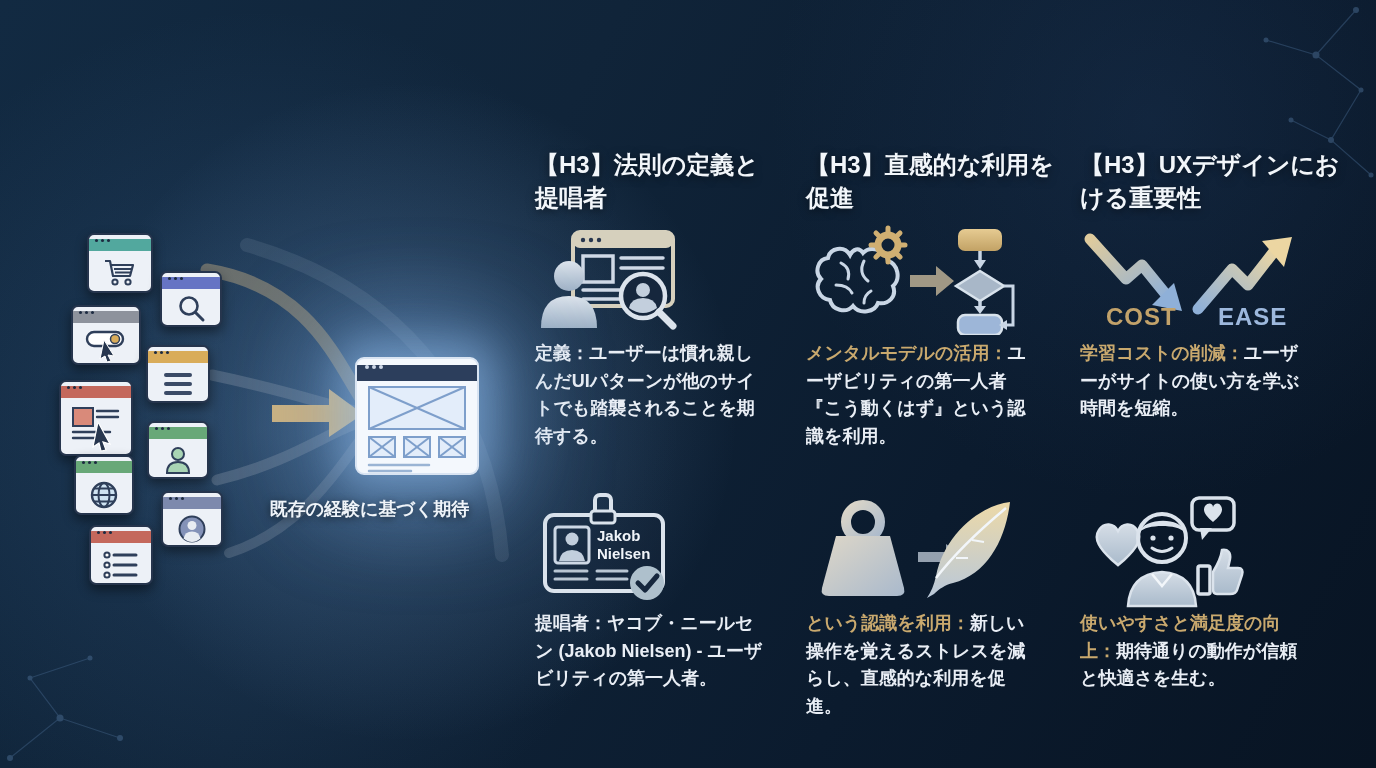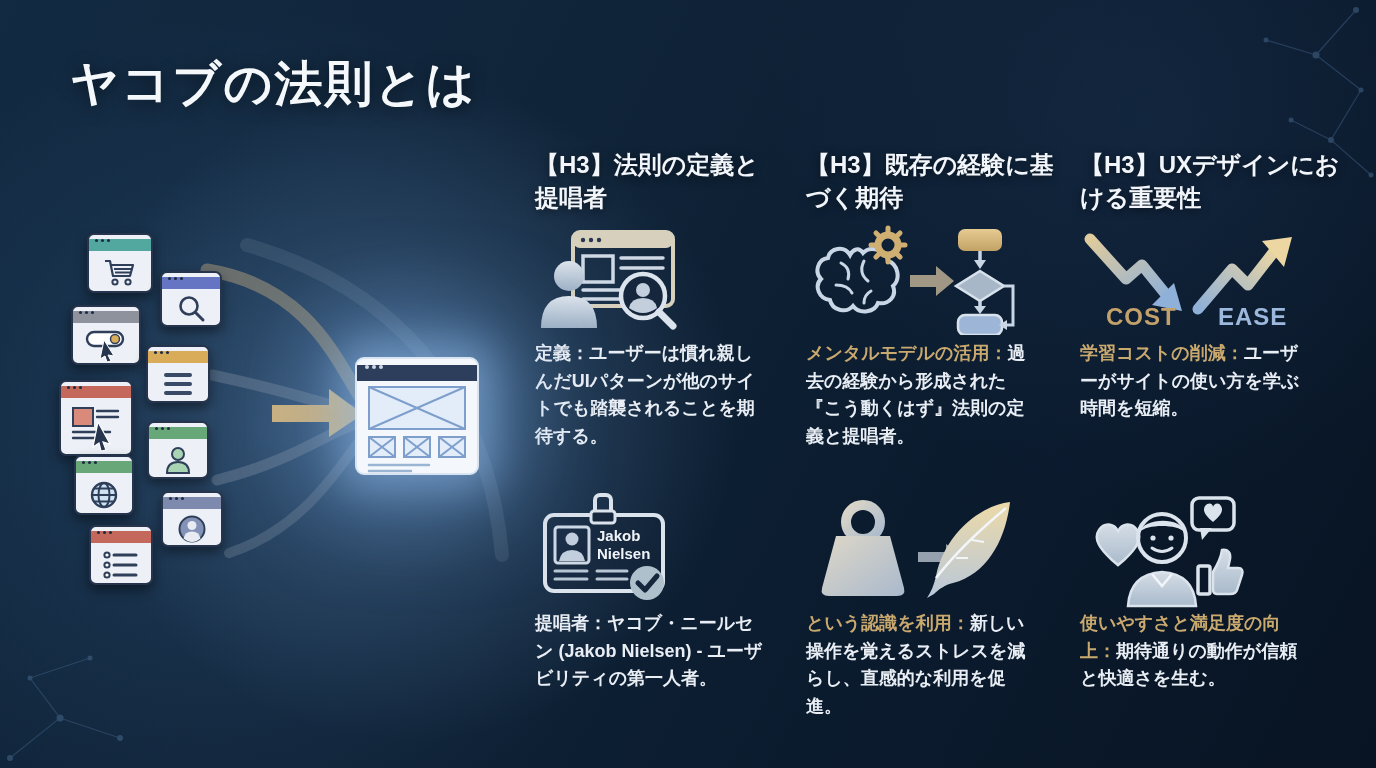--- a/index.html
+++ b/index.html
@@ -75,21 +75,20 @@
     </g>
     <g fill="#4a6c92">
         <circle cx="10" cy="170" r="3"></circle>
         <circle cx="60" cy="130" r="3.5"></circle>
         <circle cx="30" cy="90" r="2.5"></circle>
         <circle cx="90" cy="70" r="2.5"></circle>
         <circle cx="120" cy="150" r="3"></circle>
       </g>
   </svg>
 
-  <div class="title">ヤコブの法則とは</div>
 
   <div class="illu">
     <svg class="streams" width="460" height="400">
       <g fill="none" stroke-linecap="round">
         <path d="M150 45 C255 62 282 142 306 176" stroke="#c0ab82" stroke-width="13" opacity="0.45"></path>
         <path d="M155 150 C232 166 272 181 306 188" stroke="#8a97a8" stroke-width="11" opacity="0.35"></path>
         <path d="M160 255 C237 236 272 206 306 196" stroke="#8a97a8" stroke-width="11" opacity="0.35"></path>
         <path d="M172 328 C252 302 288 232 310 206" stroke="#8a97a8" stroke-width="10" opacity="0.3"></path>
         <path d="M190 20 C330 60 430 160 445 330" stroke="#b8c5d4" stroke-width="14" opacity="0.12"></path>
       </g>
@@ -229,20 +228,21 @@
             <line x1="80" y1="54" x2="106" y2="74"></line>
             <line x1="106" y1="54" x2="80" y2="74"></line>
         </g>
         <g stroke="#9ab4d4" stroke-width="2.5" stroke-linecap="round">
             <line x1="10" y1="82" x2="70" y2="82"></line>
             <line x1="10" y1="88" x2="52" y2="88"></line>
           </g>
       </svg>
     </div>
 
+    <div class="illu-caption">既存の経験に基づく期待</div>
   </div>
 
   <div class="col col1">
     <div class="col-heading">【H3】法則の定義と提唱者</div>
 
     <div class="icon-box icon1">
       <svg width="150" height="110" viewBox="0 0 150 110">
         <defs>
             <linearGradient id="g-steel1" x1="0" y1="0" x2="0" y2="1">
               <stop offset="0" stop-color="#dde4ec"></stop>
@@ -296,21 +296,21 @@
         <path d="M103 90 L110 97 L122 83" stroke="#16273d" stroke-width="5" fill="none" stroke-linecap="round" stroke-linejoin="round"></path>
       </svg>
     </div>
 
     <div class="tblock t2">
       <span class="lead" data-accent="white">提唱者：</span><span>ヤコブ・ニールセン (Jakob Nielsen) - ユーザビリティの第一人者。</span>
     </div>
   </div>
 
   <div class="col col2">
-    <div class="col-heading">【H3】既存の経験に基づく期待</div>
+    <div class="col-heading">【H3】直感的な利用を促進</div>
 
     <div class="icon-box icon1">
       <svg width="210" height="112" viewBox="0 0 210 112">
         <defs>
             <linearGradient id="g-gold1" x1="0" y1="0" x2="0" y2="1">
               <stop offset="0" stop-color="#e6cb92"></stop>
               <stop offset="1" stop-color="#c2a265"></stop>
             </linearGradient>
           </defs>
         <path d="M44 32 C38 22 24 25 22 35 C12 36 8 49 15 56 C8 63 13 76 24 77 C26 87 40 91 47 83 C54 92 69 89 72 80 C83 82 91 73 87 63 C95 56 92 41 82 38 C81 27 64 22 57 30 C53 24 47 26 44 32 Z" fill="none" stroke="#c9d6e5" stroke-width="4"></path>
@@ -333,21 +333,21 @@
         <polygon points="174,48 198,63 174,78 150,63" fill="#a8b7c8" stroke="#d8e2ec" stroke-width="2.5"></polygon>
         <line x1="174" y1="78" x2="174" y2="84" stroke="#c9d6e5" stroke-width="3.5"></line>
           <polygon points="168,83 180,83 174,91" fill="#c9d6e5"></polygon>
         <rect x="152" y="92" width="44" height="20" rx="7" fill="#9db6d8" stroke="#d8e2ec" stroke-width="2.5"></rect>
         <path d="M198 63 L207 63 L207 102 L200 102" fill="none" stroke="#c9d6e5" stroke-width="3"></path>
           <polygon points="201,97 201,107 193,102" fill="#c9d6e5"></polygon>
       </svg>
     </div>
 
     <div class="tblock t1">
-      <span class="lead" data-accent="gold">メンタルモデルの活用：</span><span>過去の経験から形成された『こう動くはず』法則の定義と提唱者。</span>
+      <span class="lead" data-accent="gold">メンタルモデルの活用：</span><span>ユーザビリティの第一人者『こう動くはず』という認識を利用。</span>
     </div>
 
     <div class="icon-box icon2">
       <svg width="210" height="110" viewBox="0 0 210 110">
         <defs>
           <linearGradient id="g-kett" x1="0" y1="0" x2="1" y2="1">
               <stop offset="0" stop-color="#ded7c8"></stop>
               <stop offset="1" stop-color="#a9b9cc"></stop>
             </linearGradient>
           <linearGradient id="g-feat" x1="0" y1="0" x2="0" y2="1">

